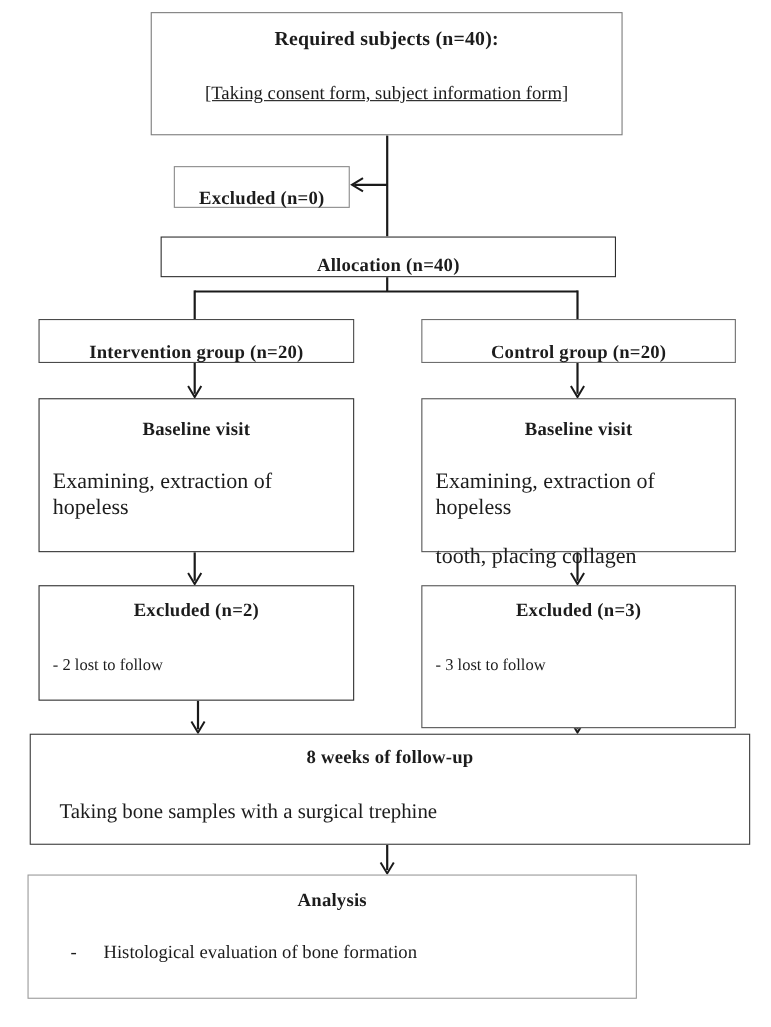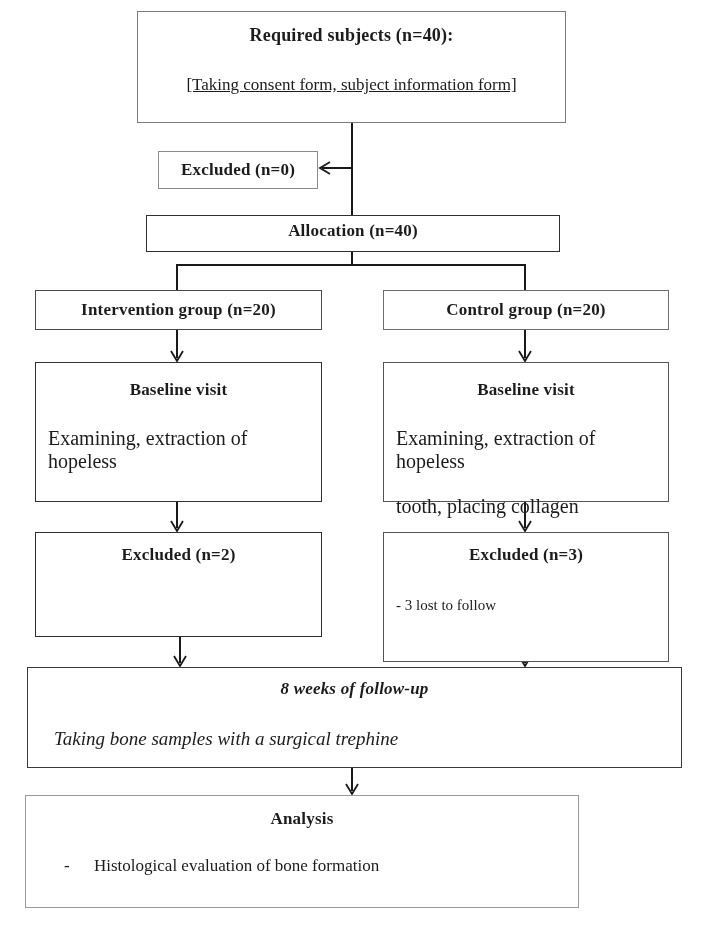--- a/index.html
+++ b/index.html
@@ -15,21 +15,21 @@
   .box{
     position:absolute;
     background:#ffffff;
     box-sizing:border-box;
     border:1px solid #4a4a4a;
   }
   .t{
     font-weight:bold;
     text-align:center;
     font-size:17px;
-    margin:0;
+    margin:10px;
     letter-spacing:0.2px;
   }
   .b{
     font-size:20px;
     margin:0;
   }
   
   .required   {left:137px;top:11px;width:429px;height:112px;border-color:#7c7c7c;}
   .required .t{margin-top:13px;font-size:18px;}
   .required .b{margin-top:29px;text-align:center;font-size:17px;text-decoration:underline;}
@@ -49,21 +49,21 @@
   .baseline-r {left:383px;top:362px;width:286px;height:140px;border-color:#555555;}
   .baseline-l .t,.baseline-r .t{margin-top:17px;}
   .bl1{margin:27px 0 0 12px;}
   .bl2{margin:22px 0 0 12px;}
 
   .excluded2  {left:35px;top:532px;width:287px;height:105px;border-color:#2f2f2f;}
   .excluded3  {left:383px;top:532px;width:286px;height:130px;border-color:#555555;}
   .excluded2 .t,.excluded3 .t{margin-top:12px;}
   .excluded2 .b,.excluded3 .b{margin:32px 0 0 12px;font-size:15px;}
 
-  .followup   {left:27px;top:667px;width:655px;height:101px;border-color:#3a3a3a;font-style:italic;}
+  .followup   {left:27px;top:667px;width:655px;height:101px;border-color:#3a3a3a;}
   .followup .t{margin-top:11px;}
   .followup .b{margin:29px 0 0 26px;font-size:19px;}
 
   .analysis   {left:25px;top:795px;width:554px;height:113px;border-color:#9a9a9a;}
   .analysis .t{margin-top:13px;}
   .analysis .row{display:flex;margin:27px 0 0 38px;font-size:17px;}
   .analysis .dash{width:30px;}
 </style>
 </head>
 <body>
@@ -129,20 +129,21 @@
   </div>
 
   <div class="box baseline-r">
     <p class="t">Baseline visit</p>
     <p class="b bl1">Examining, extraction of hopeless</p>
     <p class="b bl2">tooth, placing collagen</p>
   </div>
 
   <div class="box excluded2">
     <p class="t">Excluded (n=2)</p>
+    <p class="b">- 2 lost to follow</p>
   </div>
 
   <div class="box excluded3">
     <p class="t">Excluded (n=3)</p>
     <p class="b">- 3 lost to follow</p>
   </div>
 
   <div class="box followup">
     <p class="t">8 weeks of follow-up</p>
     <p class="b">Taking bone samples with a surgical trephine</p>

